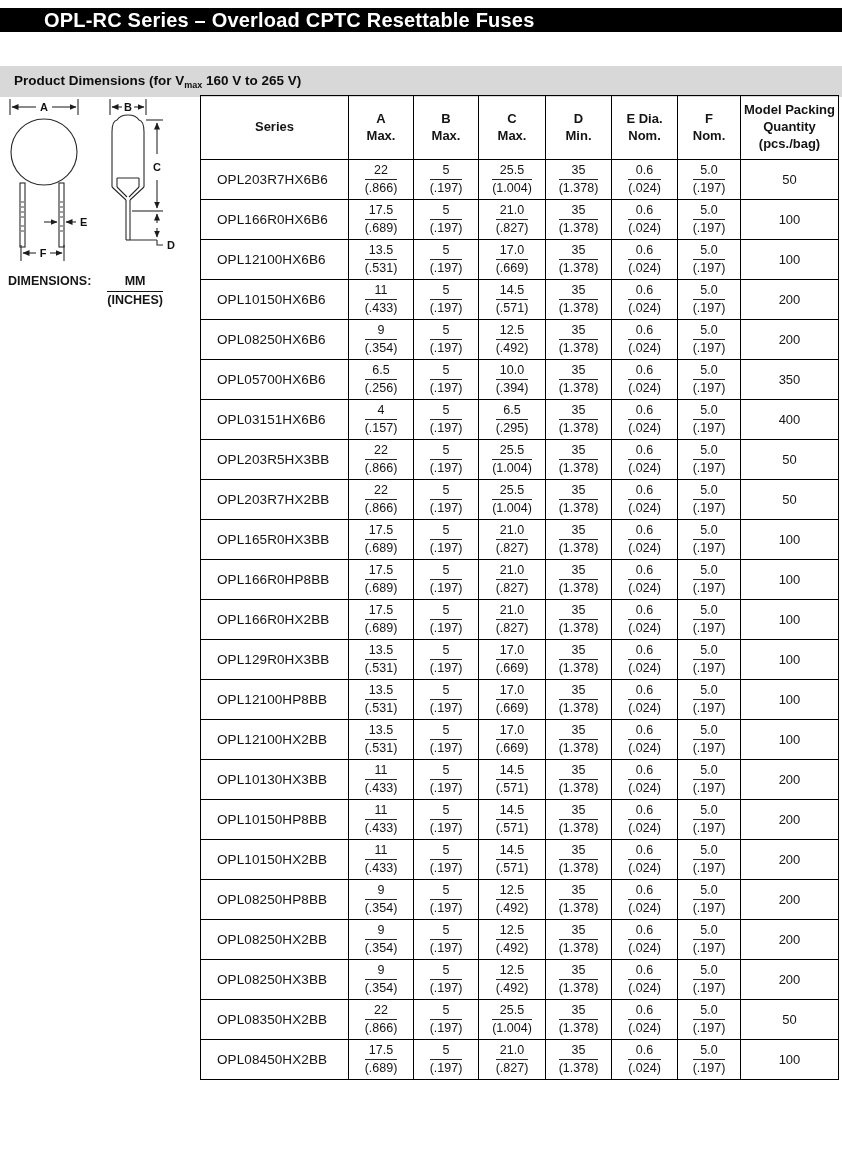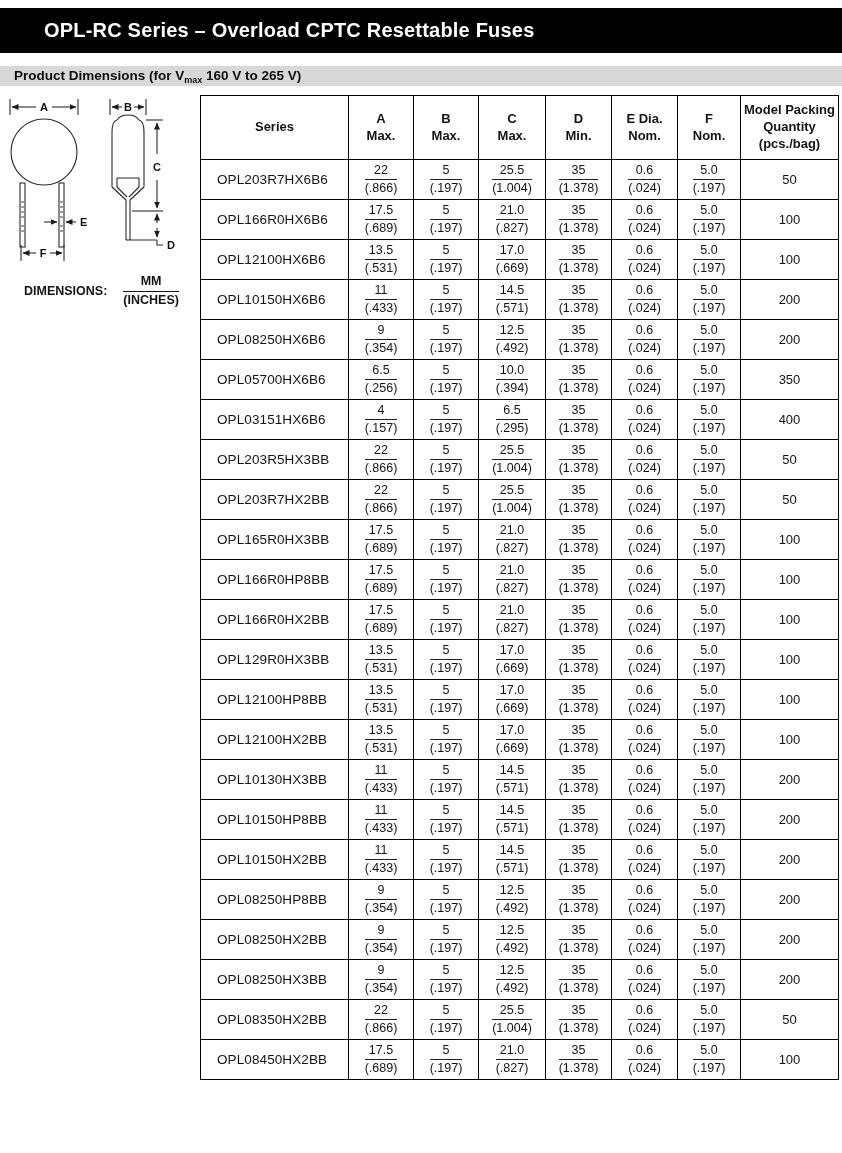--- a/index.html
+++ b/index.html
@@ -6,44 +6,44 @@
   html,body { background:#fff; }
   body {
     position:relative;
     width:842px; height:1153px;
     font-family:"Liberation Sans", sans-serif;
     color:#111;
     overflow:hidden;
   }
   
   .top-bar {
-    position:absolute; left:0; top:8px; width:842px; height:45px;
+    position:absolute; left:0; top:8px; width:842px; height:24px;
     background:#000;
     display:flex; align-items:center;
   }
   .top-bar .title {
     color:#fff; font-weight:bold; font-size:20px;
     padding-left:44px; letter-spacing:0.2px; white-space:nowrap;
   }
   
   .section-bar {
-    position:absolute; left:0; top:66px; width:842px; height:20px;
+    position:absolute; left:0; top:66px; width:842px; height:31px;
     background:#d8d8d8;
     display:flex; align-items:center;
   }
   .section-title {
     font-weight:bold; font-size:13.5px; padding-left:14px; color:#0d0d0d;
   }
   .section-title sub { font-size:9px; vertical-align:-3px; }
   
   .diagram { position:absolute; left:0; top:90px; width:200px; height:230px; }
   .diagram text { font-family:"Liberation Sans", sans-serif; font-size:11px; font-weight:bold; fill:#111; }
   .dims-note {
-    position:absolute; left:24px; top:274px;
-    display:flex; align-items:center; gap:16px;
+    position:absolute; left:8px; top:274px;
+    display:flex; align-items:flex-start; gap:16px;
     font-size:12.5px; font-weight:bold; color:#151515;
   }
   .note-frac { display:inline-block; text-align:center; line-height:1.25; }
   .note-frac .num { display:block; border-bottom:1.2px solid #151515; padding:0 6px 1px; }
   .note-frac .den { display:block; padding-top:1px; }
   
   table.dim-table {
     position:absolute; left:200px; top:95px;
     border-collapse:collapse; table-layout:fixed;
     border:1.5px solid #000;

